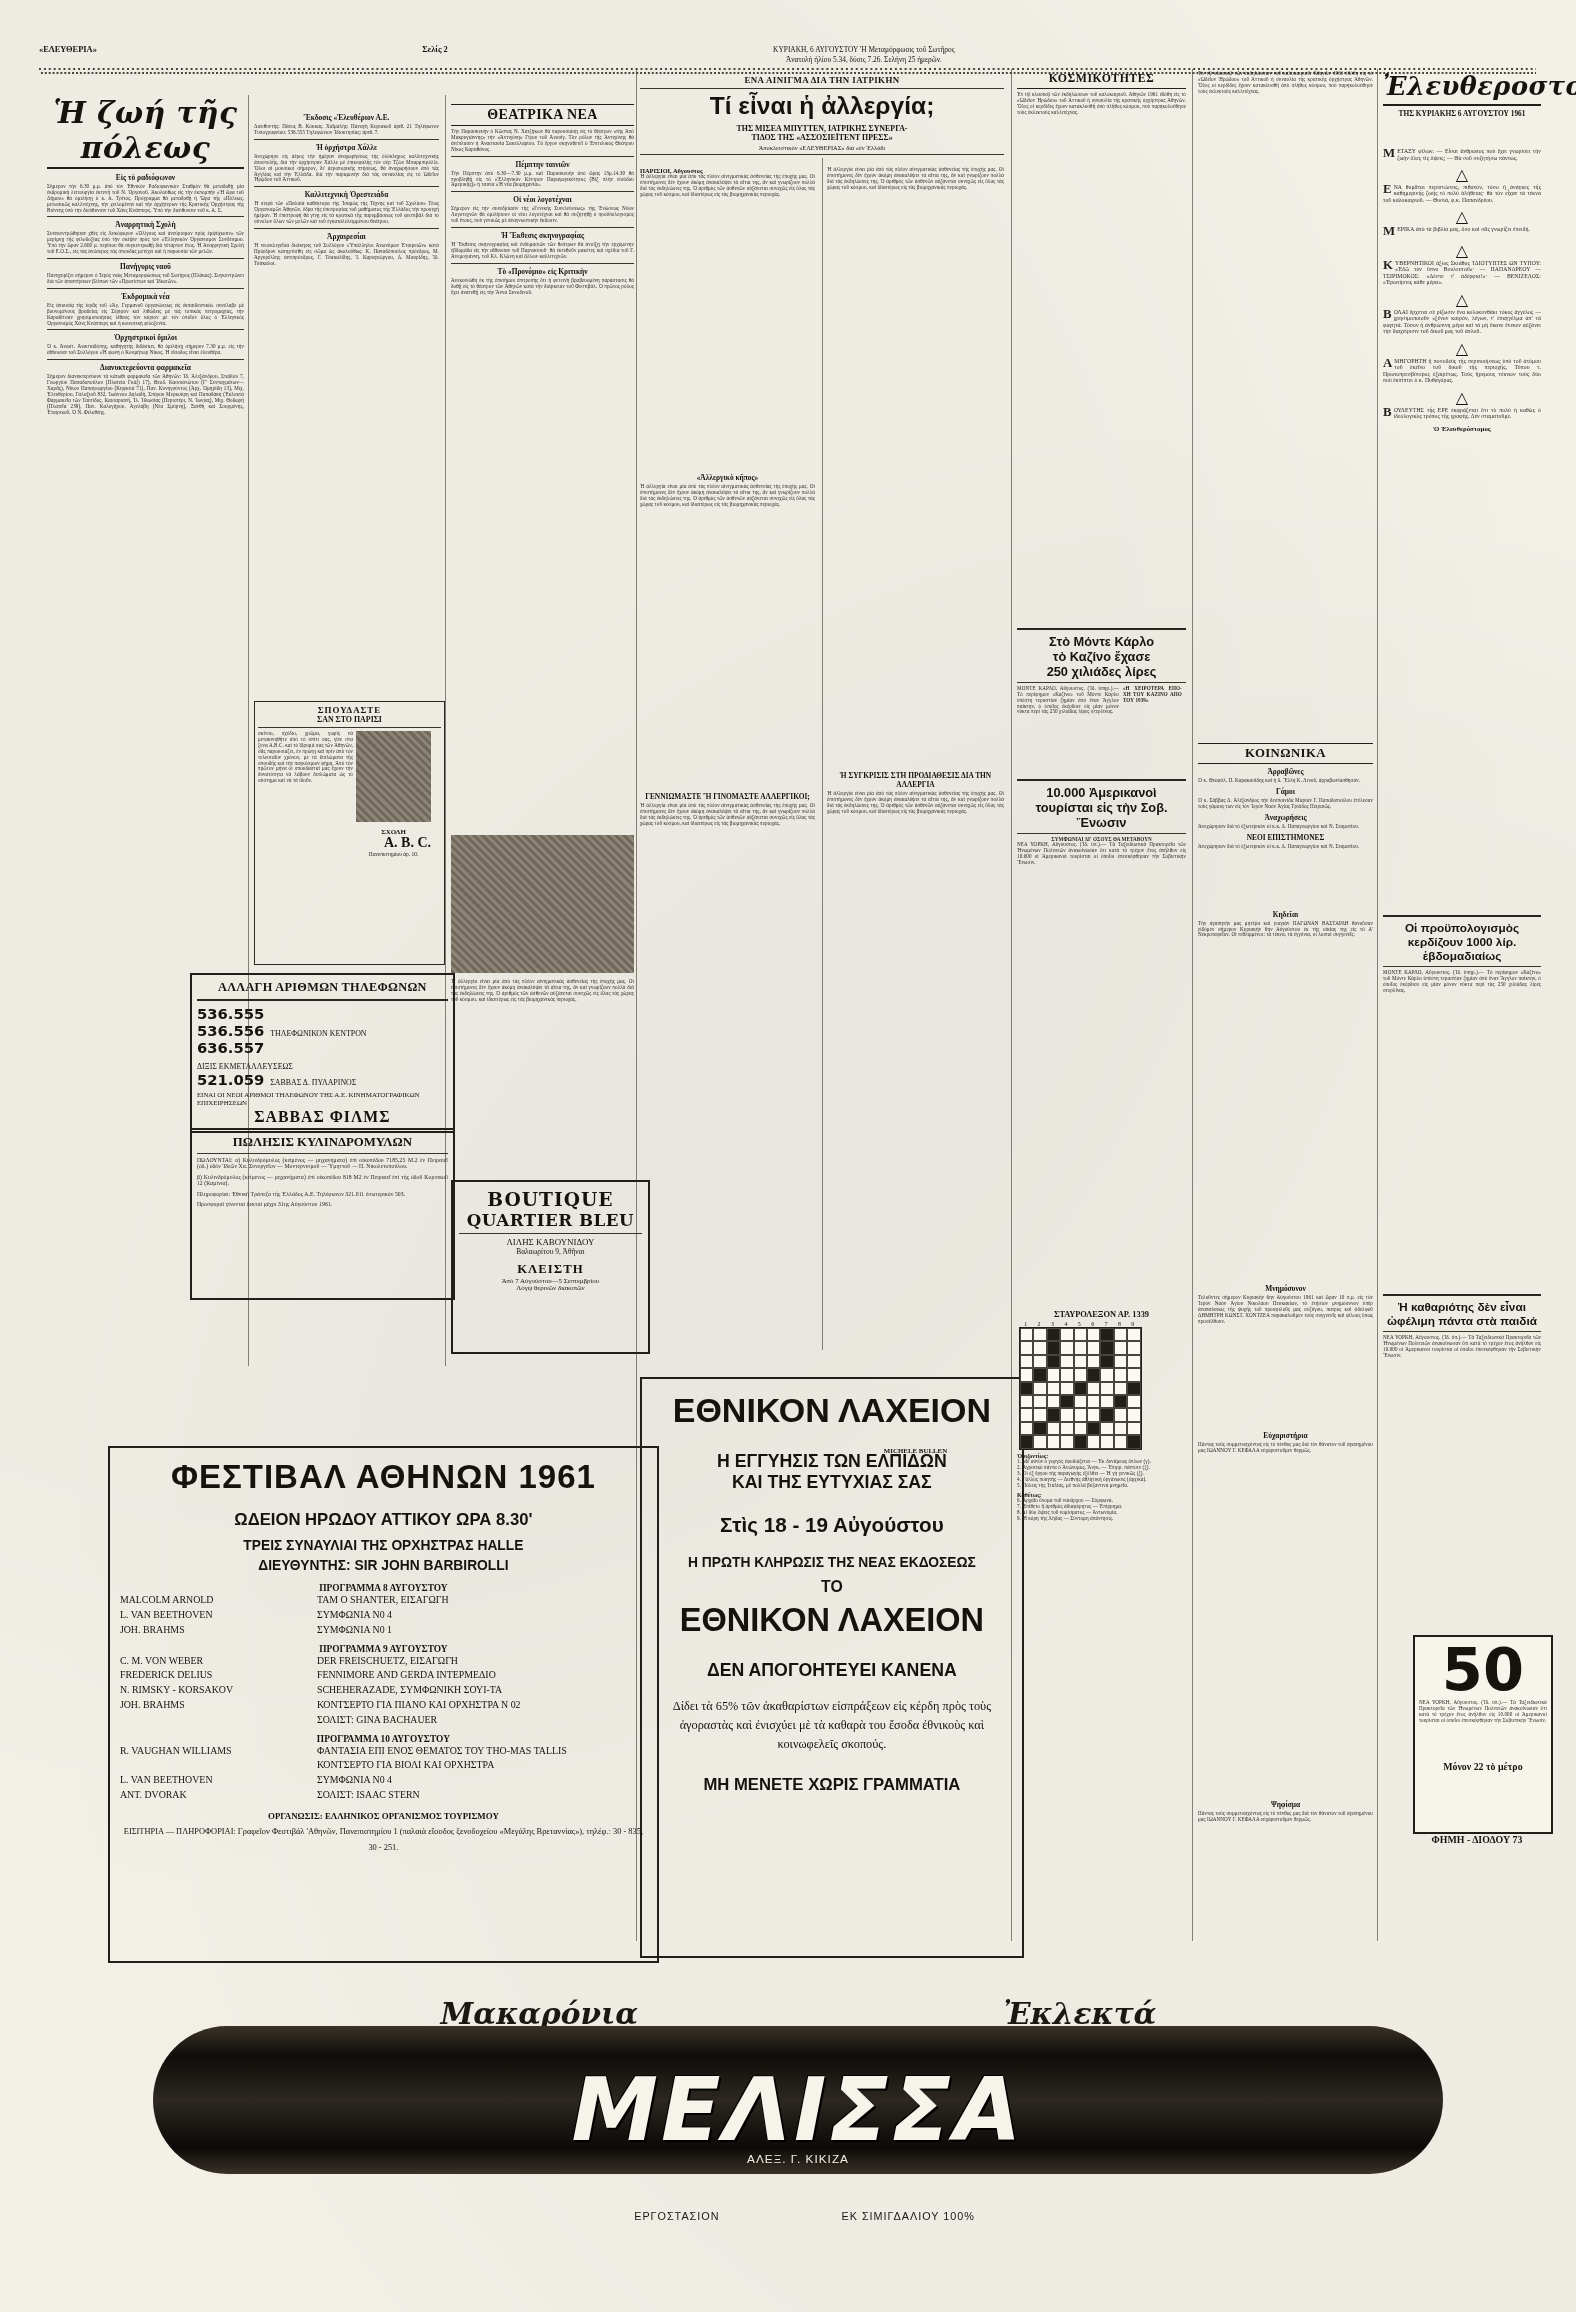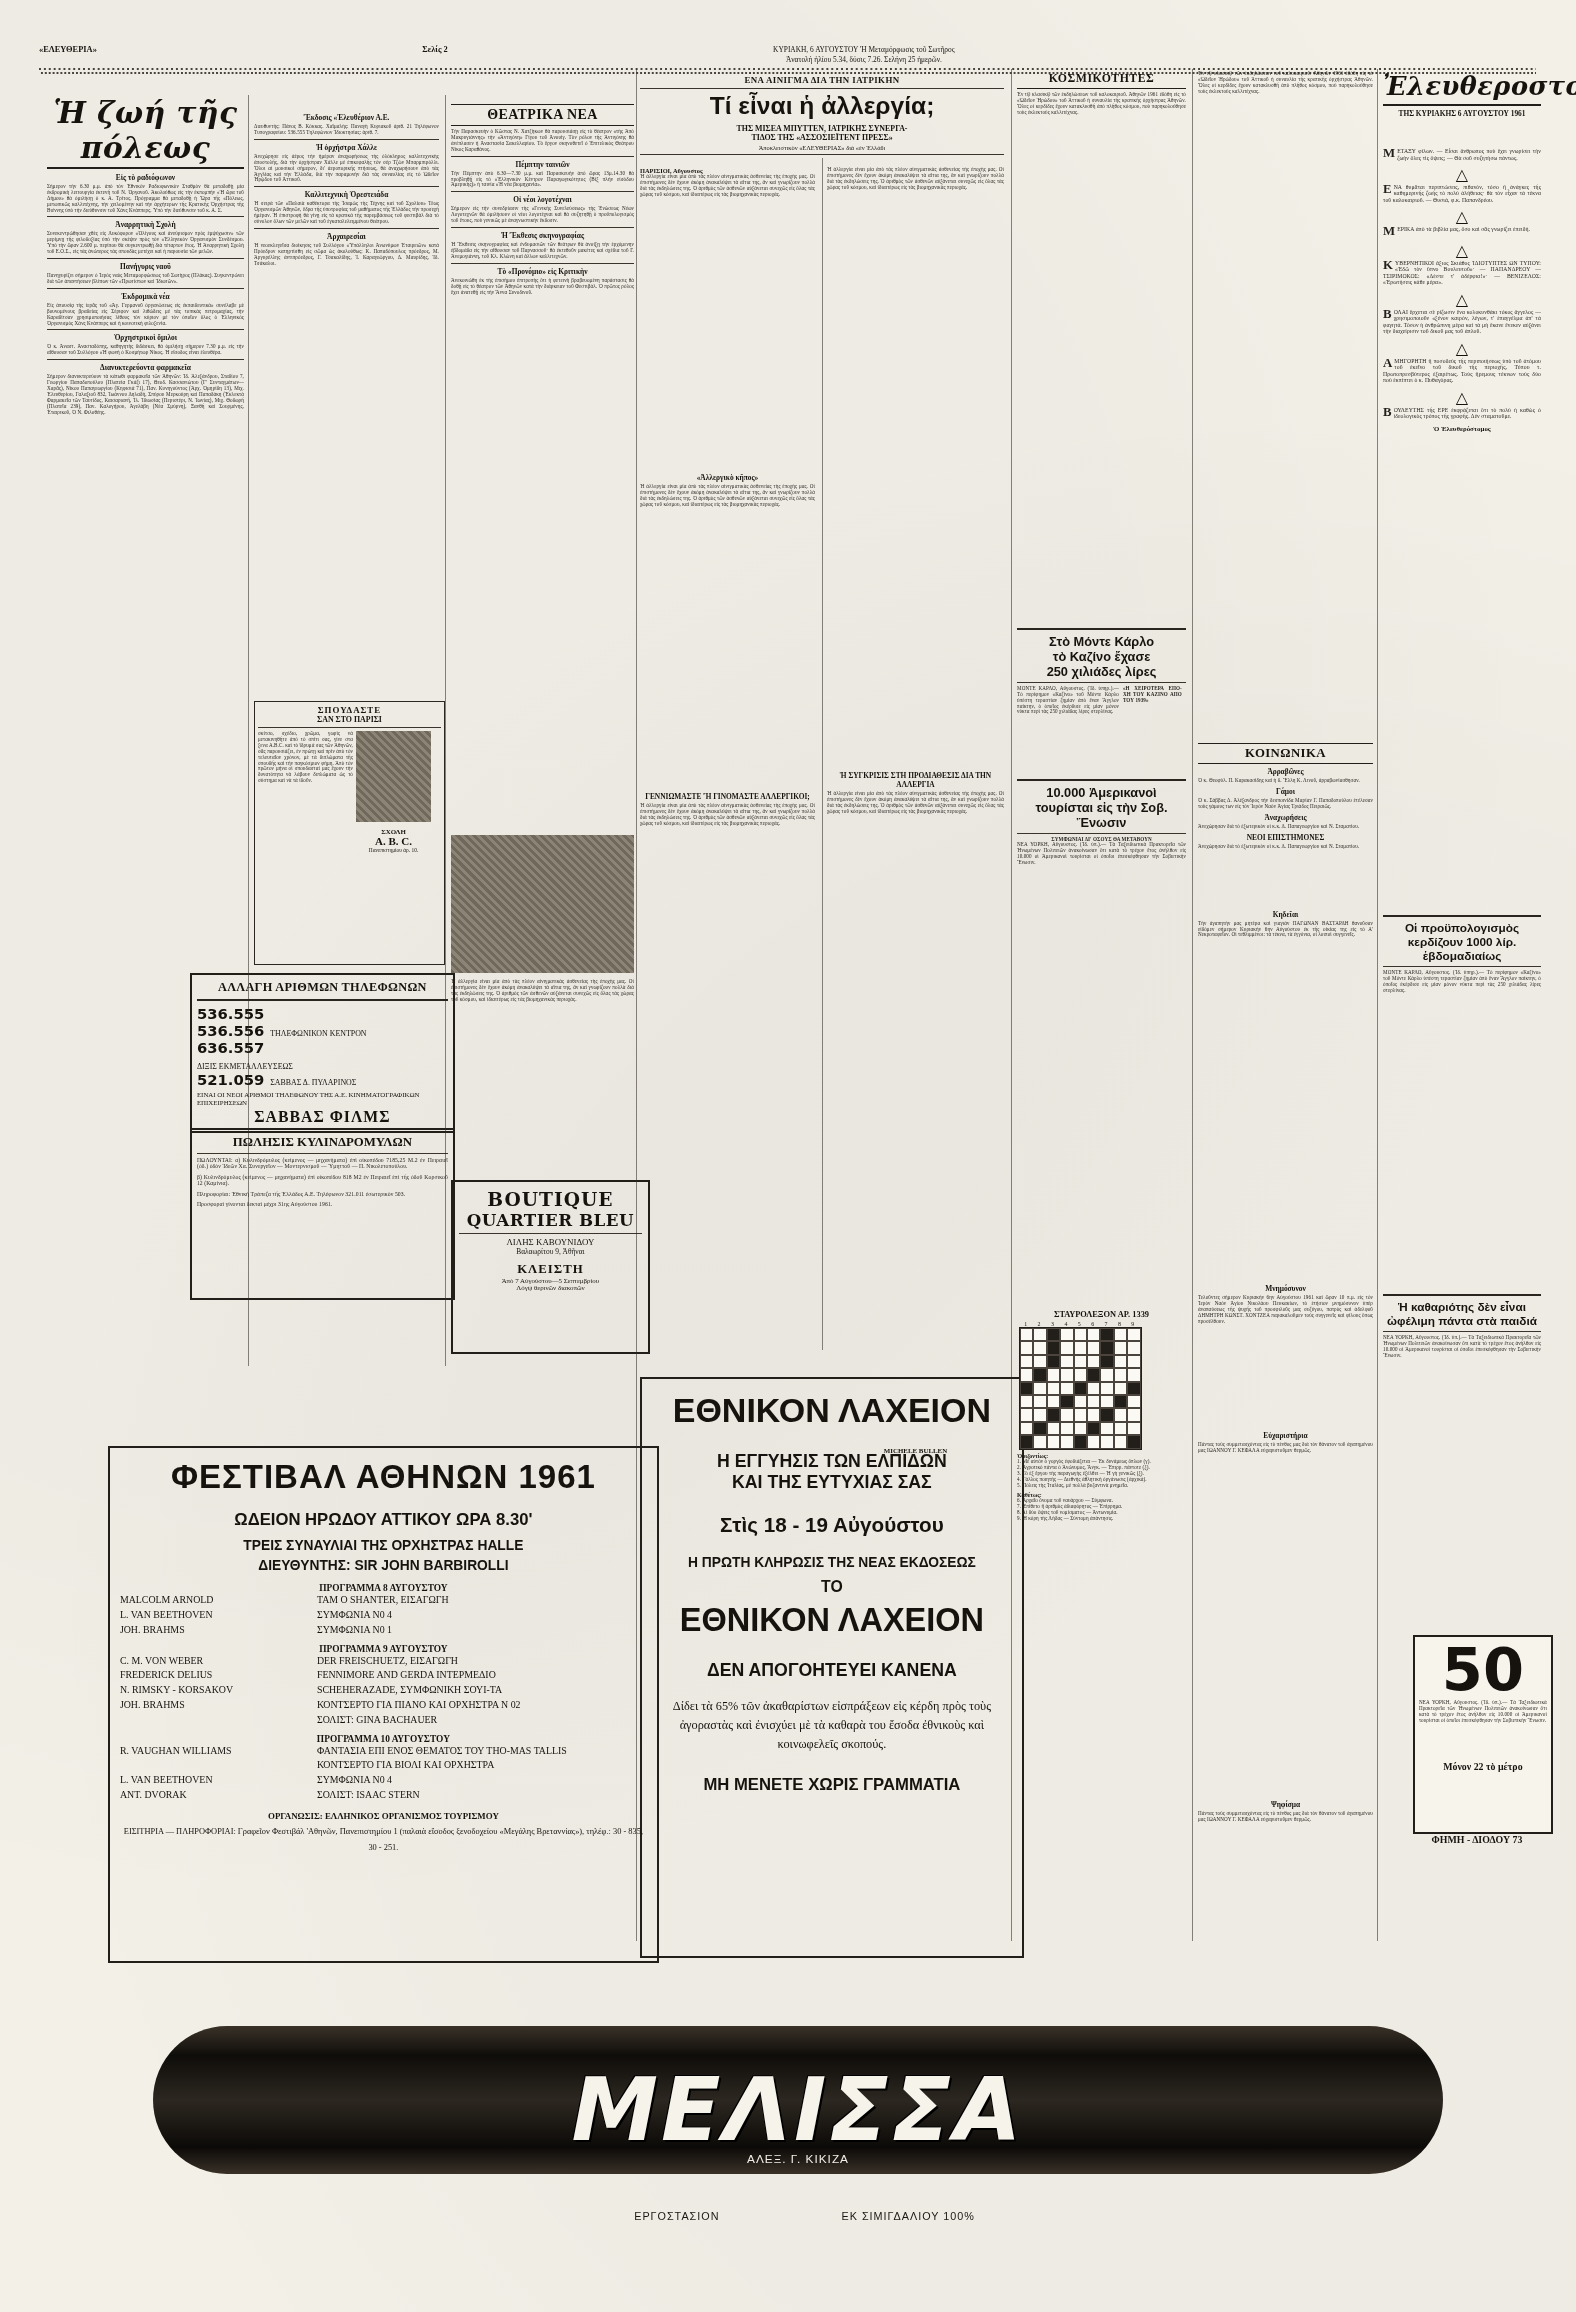--- a/index.html
+++ b/index.html
@@ -163,21 +163,21 @@
 
   <div class="col box" style="left:254px;top:701px;width:183px;height:256px;padding:3px;">
     <div class="center b" style="font-size:8.9px;letter-spacing:1px;">ΣΠΟΥΔΑΣΤΕ</div>
     <div class="center b" style="font-size:7.9px;">ΣΑΝ ΣΤΟ ΠΑΡΙΣΙ</div>
     <div class="hr"></div>
     <div style="display:flex;gap:3px;">
       <div class="fill" style="width:95px;height:148px;">σκίτσο, σχέδιο, χρῶμα, γωρὶς νὰ μετακινηθῆτε ἀπὸ τὸ σπίτι σας, γίνε στα ξενα Α.Β.C. καὶ τὸ ἴδρυμά σας τῶν Ἀθηνῶν, σᾶς παρουσιάζει, ἐν πρώτῃ καὶ πρὶν ἀπὸ τὸν τελευταῖον χρόνον, μὲ τὰ διπλώματα τῆς σπουδῆς καὶ τὴν παγκόσμιον φήμη. Ἀπὸ τὸν πρῶτον μήνα οἱ σπουδασταί μας ἔχουν τὴν δυνατότητα νὰ λάβουν διπλώματα ὡς τὸ σύστημα καὶ νὰ τὰ ἰδοῦν.</div>
       <div style="width:75px;">
         <div class="photo" style="width:75px;height:91px;"></div>
         <div class="center b" style="font-size:6.9px;margin-top:5.9px;">ΣΧΟΛΗ</div>
-        <div class="center b" style="font-size:11px;">A. B. C.</div>
+        <div class="center b" style="font-size:14px;text-align:right;">A. B. C.</div>
         <div class="center" style="font-size:5.4px;">Πανεπιστημίου ἀρ. 10.</div>
       </div>
     </div>
   </div>
 
   <div class="col dbox" style="left:190px;top:973px;width:251px;height:146px;padding:4.9px;">
     <div class="center b" style="font-size:12.3px;letter-spacing:0.3px;">ΑΛΛΑΓΗ ΑΡΙΘΜΩΝ ΤΗΛΕΦΩΝΩΝ</div>
     <div class="hr2"></div>
     <div style="display:flex;align-items:baseline;gap:5.9px;">
       <span class="b" style="font-family:'DejaVu Sans',sans-serif;font-size:14.8px;">536.555</span>
@@ -529,20 +529,24 @@
         <div>ΣΥΜΦΩΝΙΑ Ν0 4</div>
         <div>ΣΟΛΙΣΤ: ISAAC STERN</div>
       </div>
     </div>
 
     <div class="center b" style="font-size:8.9px;margin-top:7.9px;">ΟΡΓΑΝΩΣΙΣ: ΕΛΛΗΝΙΚΟΣ ΟΡΓΑΝΙΣΜΟΣ ΤΟΥΡΙΣΜΟΥ</div>
     <div style="font-size:8.4px;line-height:16px;text-align:center;margin-top:3.9px;">ΕΙΣΙΤΗΡΙΑ — ΠΛΗΡΟΦΟΡΙΑΙ: Γραφεῖον Φεστιβάλ 'Αθηνῶν, Πανεπιστημίου 1 (παλαιὰ εἴσοδος ξενοδοχείου «Μεγάλης Βρεταννίας»), τηλέφ.: 30 - 835, 30 - 251.</div>
   </div>
 
   <div id="melissa">
+    <div class="melissa-top">
+      <span style="margin-right:355px;">Μακαρόνια</span>
+      <span>Ἐκλεκτά</span>
+    </div>
     <div class="noodle">
       <div class="melissa-word">ΜΕΛΙΣΣΑ</div>
       <div class="melissa-sub">ΑΛΕΞ. Γ. ΚΙΚΙΖΑ</div>
     </div>
     <div class="melissa-sub2">
       <span style="margin-right:118px;">ΕΡΓΟΣΤΑΣΙΟΝ</span>
       <span>ΕΚ ΣΙΜΙΓΔΑΛΙΟΥ 100%</span>
     </div>
   </div>
 

